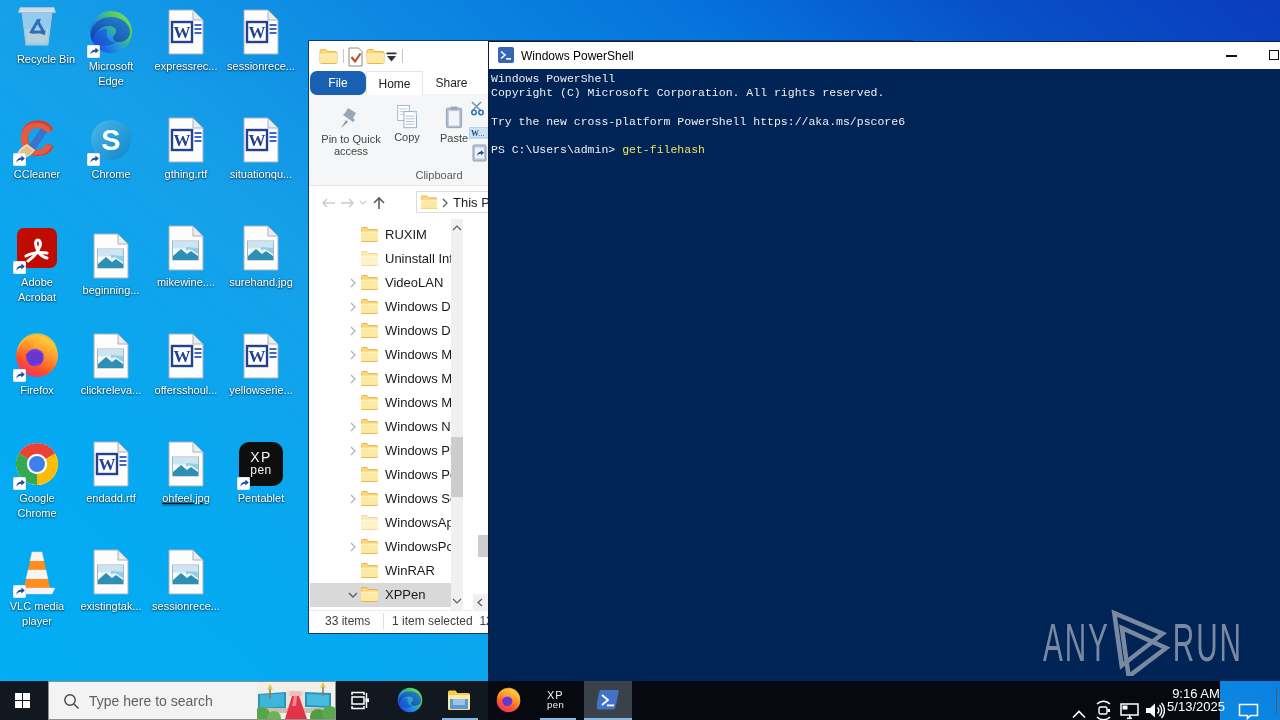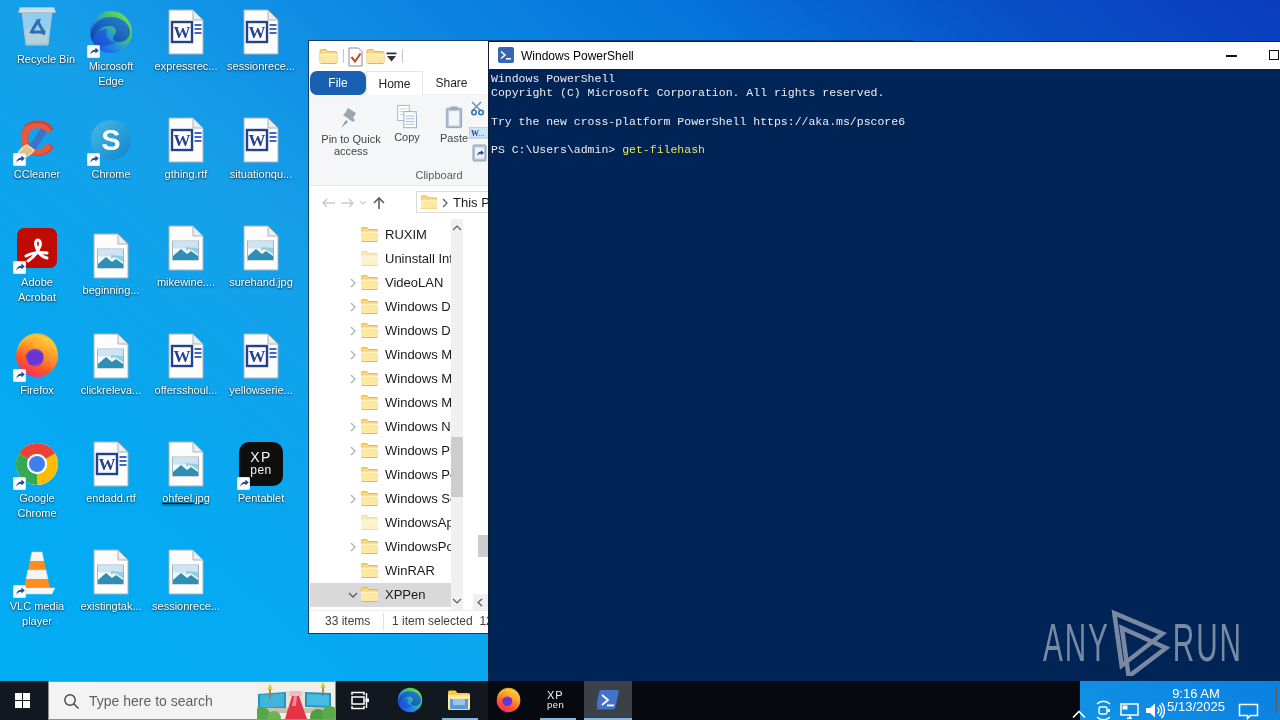--- a/index.html
+++ b/index.html
@@ -29,21 +29,21 @@
   .chev { position:absolute; left:37px; top:6px; width:12px; height:12px; }
   .tfold { position:absolute; left:51px; top:4px; }
   #estatus { position:absolute; left:0; bottom:0; width:100%; height:23px; background:#fff; border-top:1px solid #ececec; font-size:12px; color:#404040; }
   
   #pswin { position:absolute; left:488px; top:41px; width:792px; height:640px;
     background:#012456; border-top:1px solid #0f1a33; border-left:1px solid #0f1a33; }
   #pstitle { position:absolute; left:0; top:0; width:100%; height:27px; background:#fff; }
   #psbody { position:absolute; left:2px; top:27px; width:100%; bottom:0; padding-top:3px;
     font-family:"Liberation Mono", monospace; font-size:11.5px; line-height:14.3px; color:#eeedee; white-space:pre; }
   
-  #taskbar { position:absolute; left:0; top:681px; width:1080px; height:39px; background:#11181f; }
+  #taskbar { position:absolute; left:0; top:681px; width:1220px; height:39px; background:#11181f; }
   #taskbar .dark { position:absolute; left:488px; top:0; right:0; bottom:0; background:#060a10; }
   .underline { position:absolute; top:36.5px; height:2.5px; background:#85b9e2; }
   .trayicon { position:absolute; top:0; height:39px; }
   #clock { position:absolute; left:1166px; top:0; width:60px; height:39px; color:#fff; font-size:13px; text-align:center; line-height:13px; padding-top:6px; }
 </style>
 </head>
 <body>
 
 <svg width="0" height="0" style="position:absolute">
 <defs>

